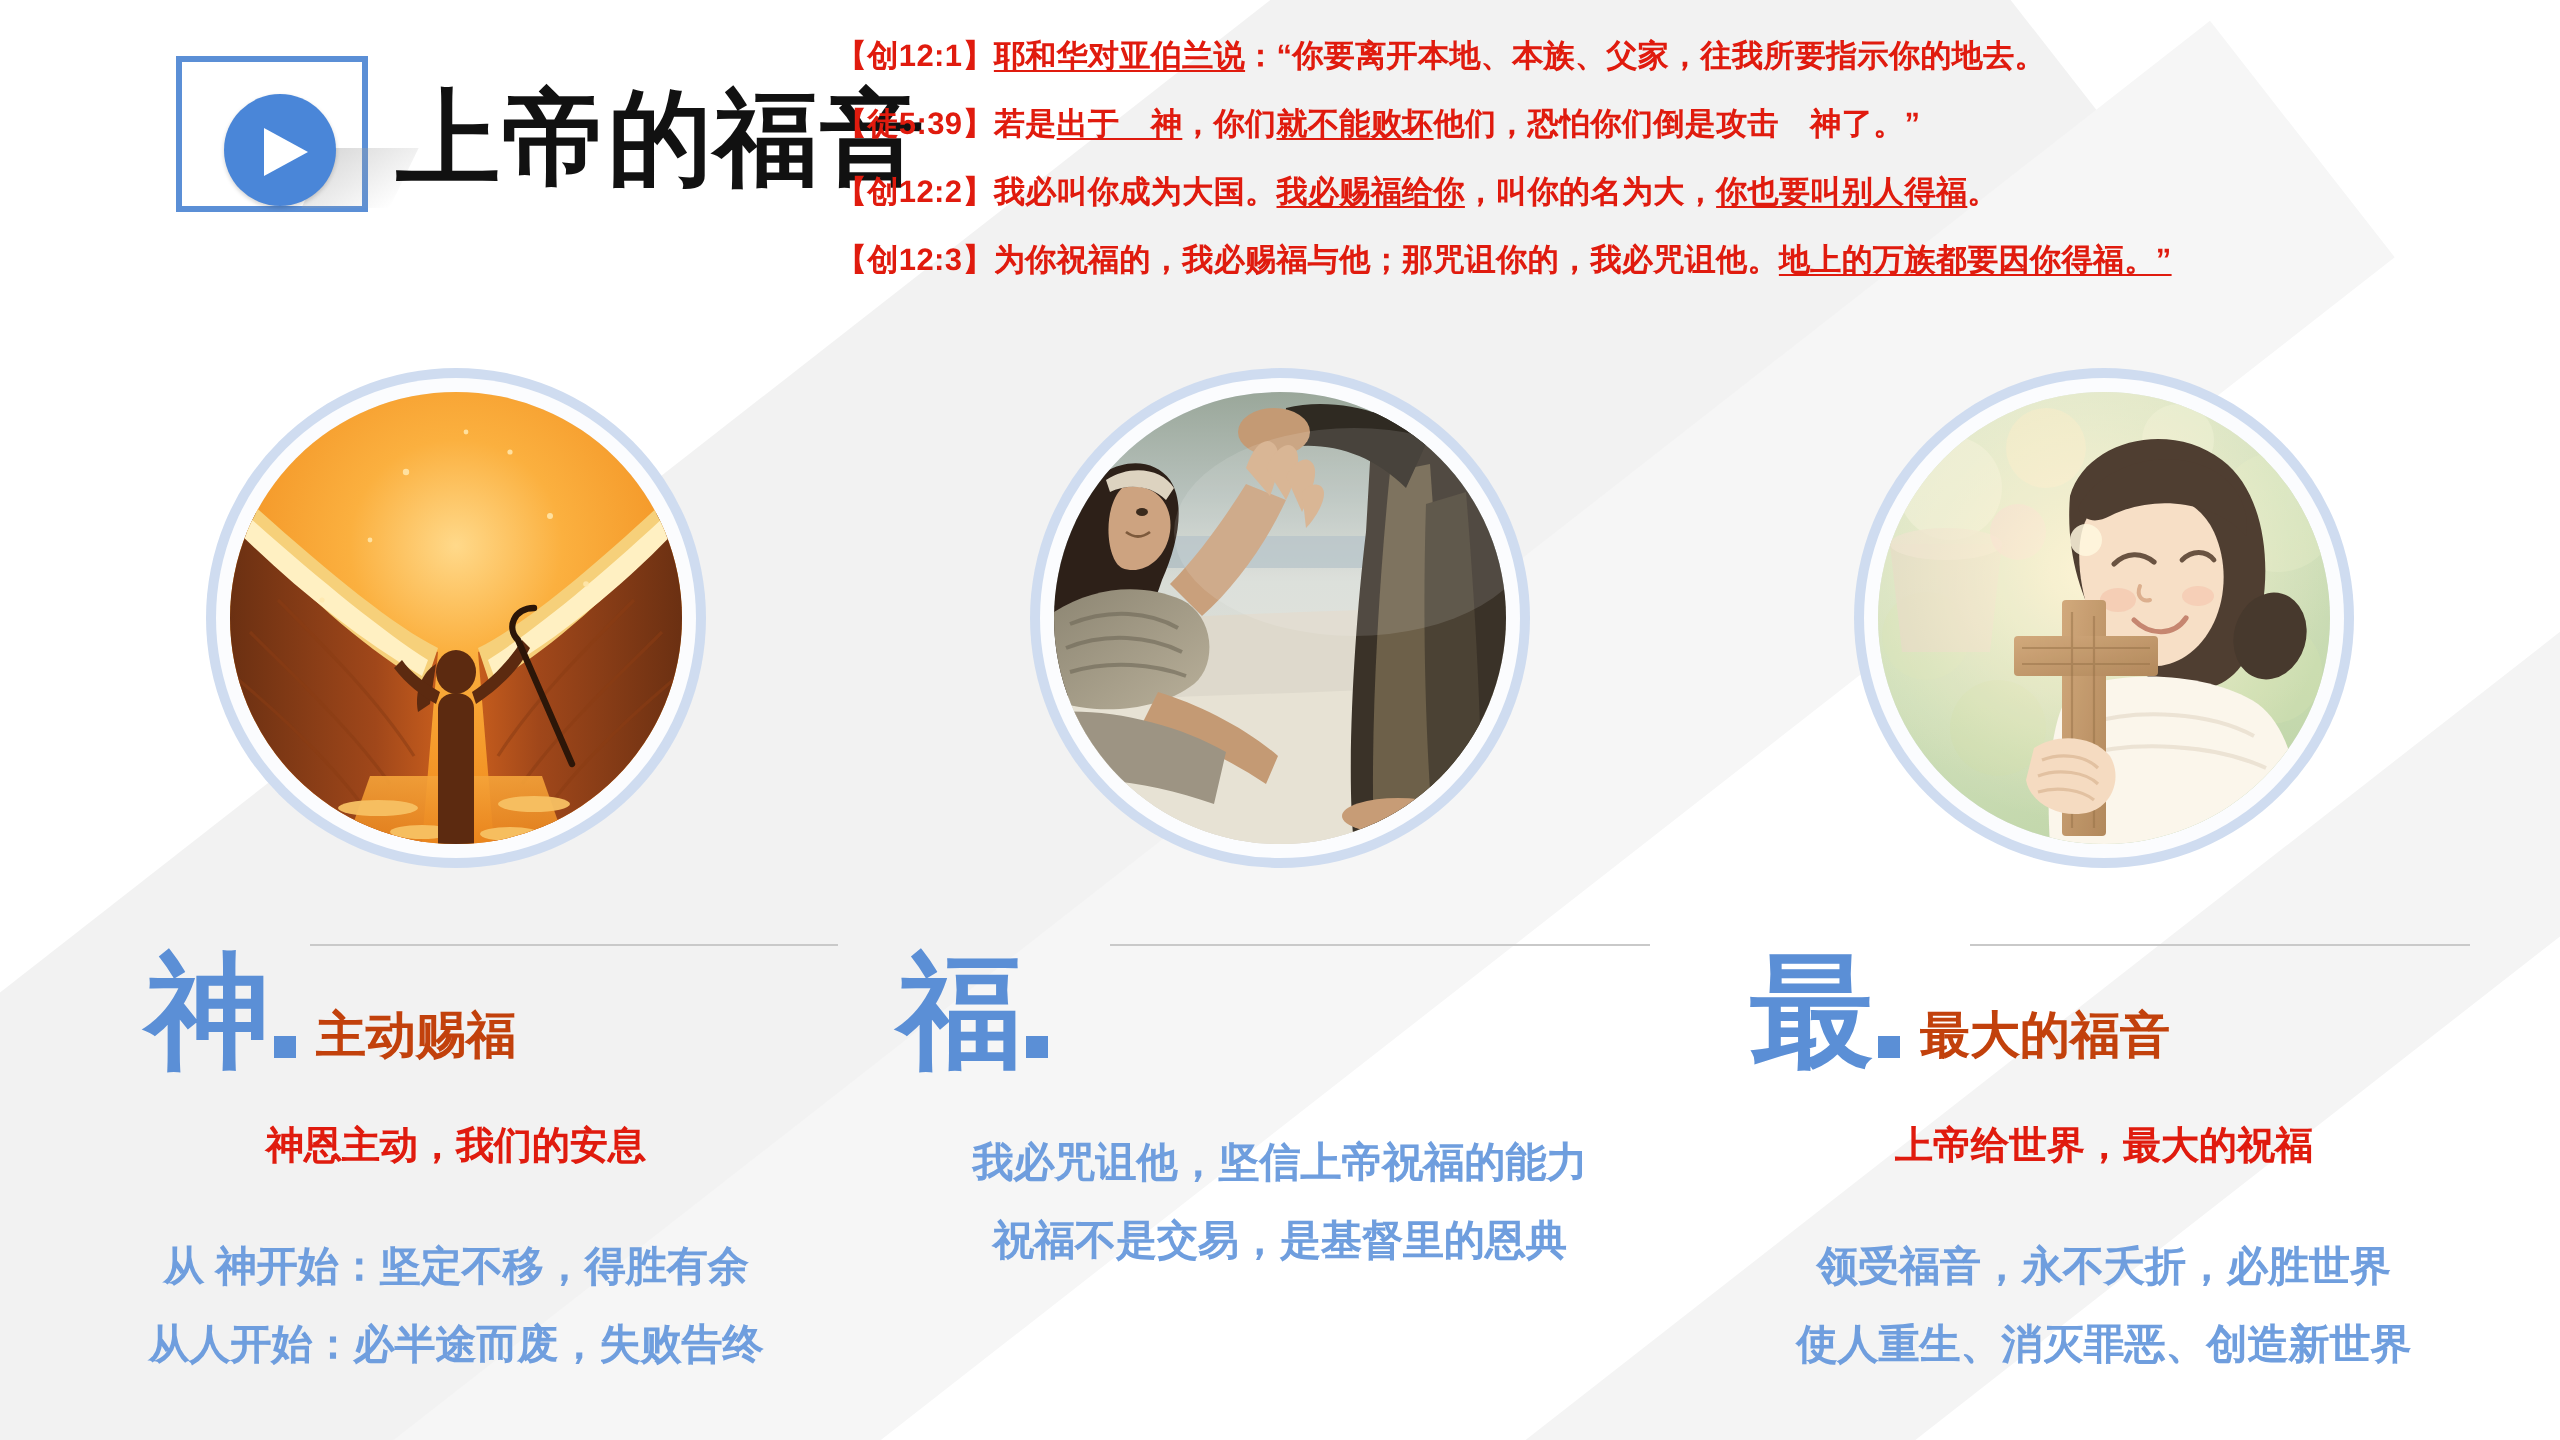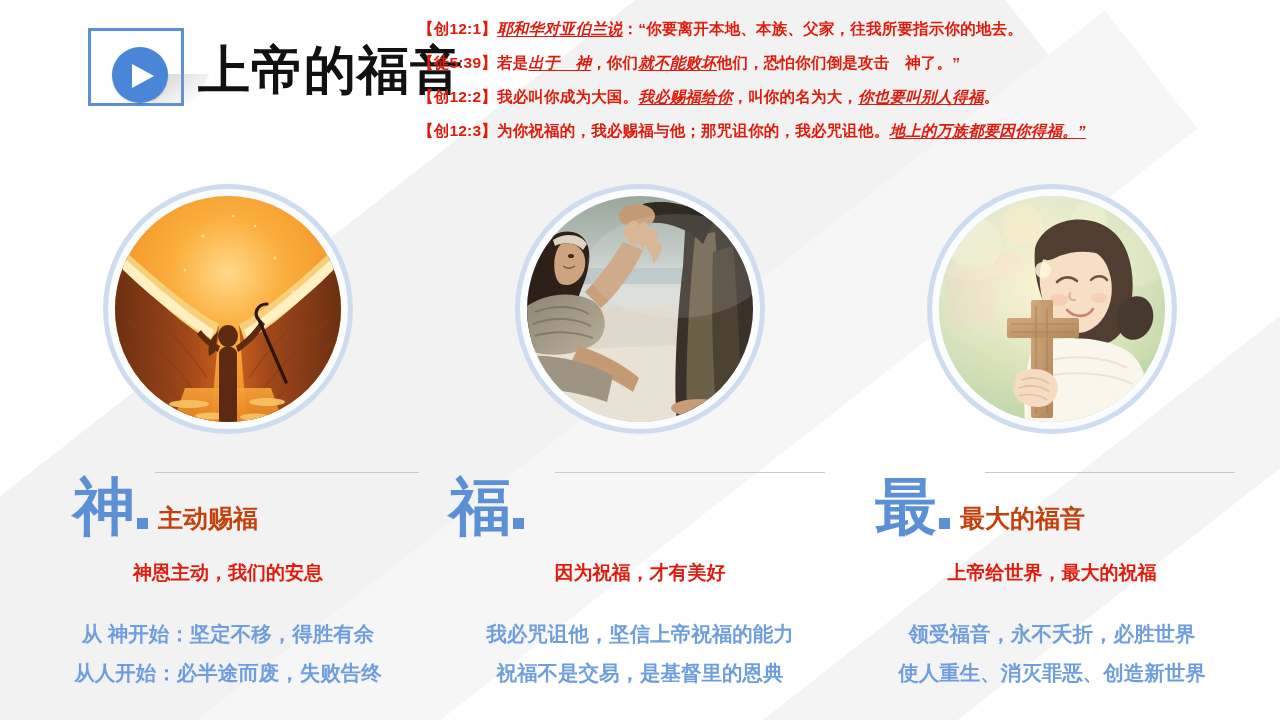--- a/index.html
+++ b/index.html
@@ -46,21 +46,21 @@
     position:absolute;left:198px;top:44px;
     font-size:52px;font-weight:bold;color:#111;letter-spacing:1px;
     white-space:nowrap;line-height:1;
   }
 
   .verses{position:absolute;left:418px;top:12px;width:855px;}
   .verse{
     color:#e01b0e;font-weight:bold;font-size:15.5px;line-height:34px;
     white-space:nowrap;letter-spacing:.2px;
   }
-  .verse u{text-decoration:underline;text-underline-offset:2px;font-style:italic;}
+  .verse u{text-decoration:underline;text-underline-offset:2px;}
 
   
   .cols{position:absolute;left:0;top:196px;width:1280px;height:524px;}
   .col{position:absolute;top:0;width:426px;text-align:center;}
   .col-1{left:15px;} .col-2{left:427px;} .col-3{left:839px;}
 
   
   .photo{
     position:relative;margin:0 auto;width:226px;height:226px;border-radius:50%;
     box-shadow:0 0 0 7px rgba(255,255,255,.9),0 0 0 12px #cfdcf0;
@@ -318,21 +318,20 @@
       </div>
 
       <div class="head-row">
         <div class="rule"></div>
         <div class="head-inner">
           <span class="big-char">福</span>
             <span class="big-dot"></span>
         </div>
       </div>
 
-      <div class="red-line">因为祝福，才有美好</div>
 
       <div class="blue-block">
         <div class="blue-line">我必咒诅他，坚信上帝祝福的能力</div>
         <div class="blue-line">祝福不是交易，是基督里的恩典</div>
       </div>
     </div>
 
     <div class="col col-3">
       <div class="photo">
         <svg class="scene3" viewBox="0 0 226 226" preserveAspectRatio="xMidYMid slice" aria-hidden="true">

